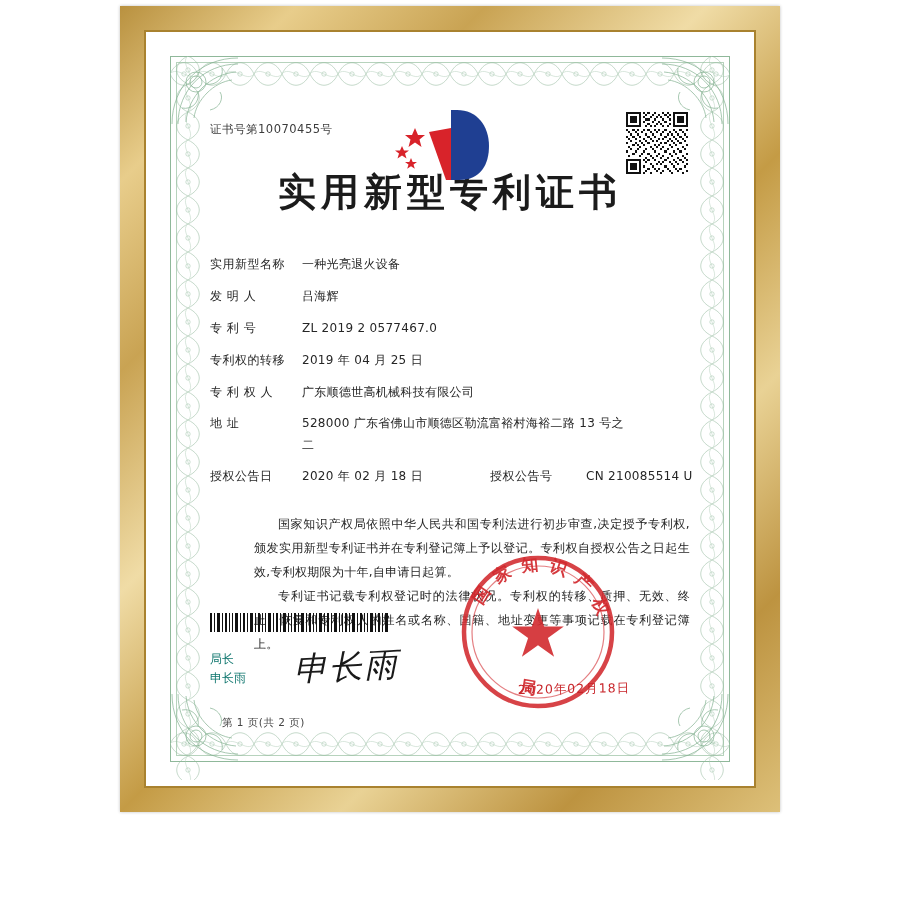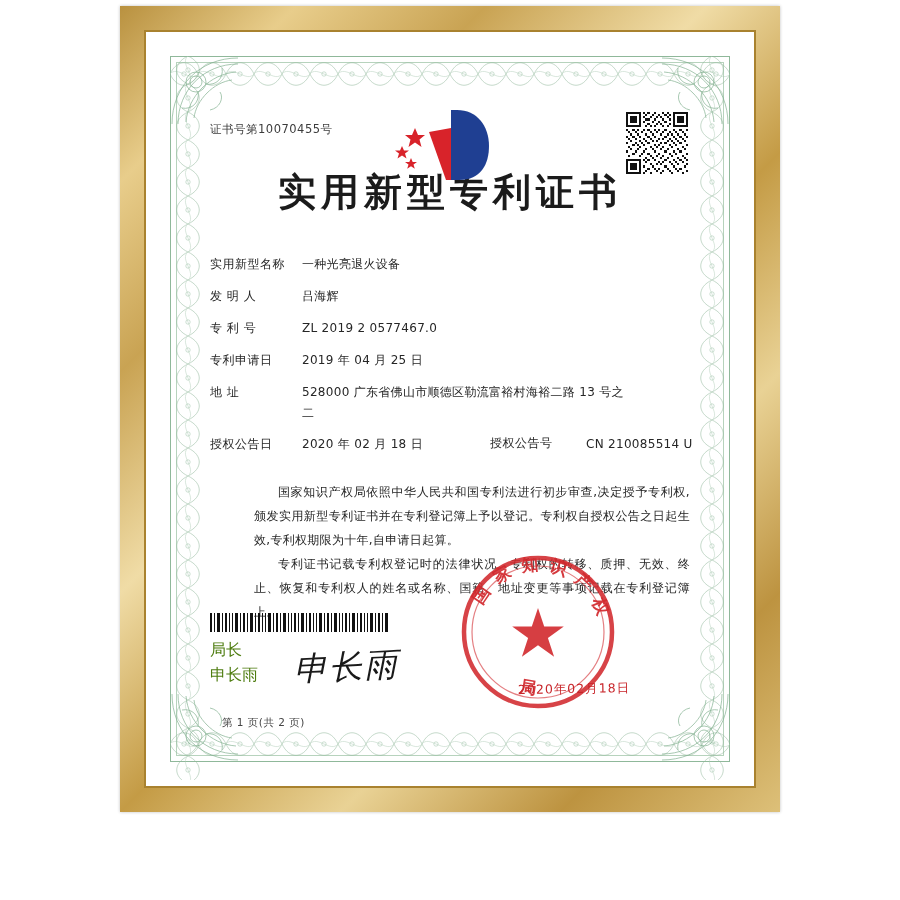--- a/index.html
+++ b/index.html
@@ -162,21 +162,20 @@
   }
   .field-row.two-col .field-value {
     flex: 0 0 auto;
     min-width: 188px;
   }
   .field-label2 {
     flex: 0 0 auto;
     width: 96px;
     letter-spacing: 0.5px;
     white-space: nowrap;
-    font-family: Liberation Mono, monospace;
   }
   .addr-second {
     margin-left: 92px;
     margin-top: -10px;
     margin-bottom: 14px;
     font-size: 12px;
   }
 
   .body-text {
     margin-top: 26px;
@@ -198,22 +197,22 @@
     width: 178px;
     height: 19px;
   }
 
   
   .sig-block {
     position: absolute;
     left: 0;
     bottom: 36px;
     font-family: "DejaVu Sans", sans-serif;
-    font-size: 16px;
-    color: #4d7c0f;
+    font-size: 12px;
+    color: #0f766e;
     line-height: 1.6;
   }
   .sig-script {
     position: absolute;
     left: 84px;
     bottom: 34px;
     font-family: "DejaVu Serif", serif;
     font-size: 33px;
     color: #1a1a1a;
     letter-spacing: 2px;
@@ -575,22 +574,26 @@
           </div>
           <div class="field-row">
             <div class="field-label">发 明 人</div>
             <div class="field-value">吕海辉</div>
           </div>
           <div class="field-row">
             <div class="field-label">专 利 号</div>
             <div class="field-value">ZL 2019 2 0577467.0</div>
           </div>
           <div class="field-row">
-            <div class="field-label">专利申请日</div>
+            <div class="field-label">专利权的转移</div>
             <div class="field-value">2019 年 04 月 25 日</div>
+          </div>
+          <div class="field-row">
+            <div class="field-label">专 利 权 人</div>
+            <div class="field-value">广东顺德世高机械科技有限公司</div>
           </div>
           <div class="field-row">
             <div class="field-label">地      址</div>
             <div class="field-value">528000 广东省佛山市顺德区勒流富裕村海裕二路 13 号之</div>
           </div>
           <div class="addr-second">二</div>
 
           <div class="field-row two-col">
             <div class="field-label">授权公告日</div>
             <div class="field-value">2020 年 02 月 18 日</div>

